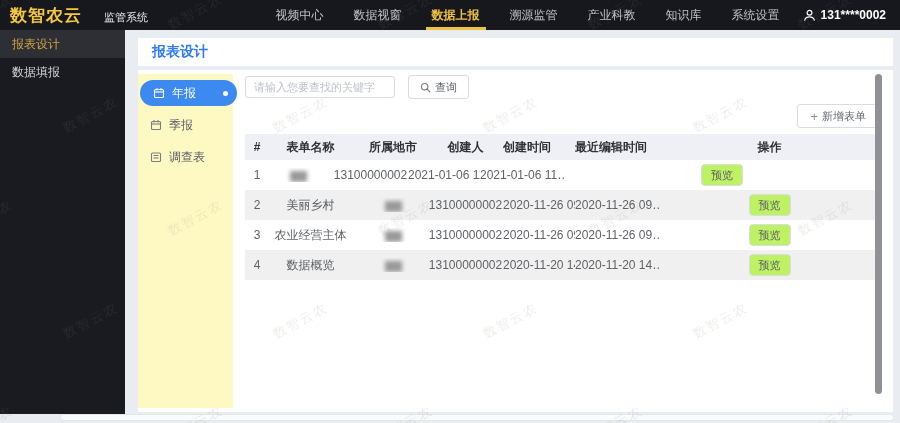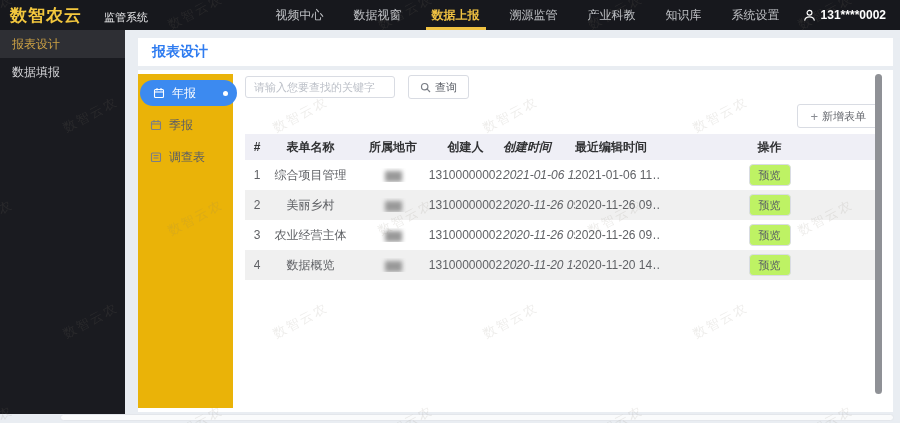--- a/index.html
+++ b/index.html
@@ -51,21 +51,21 @@
   }
   .page-title { color:#2F7CF0; font-size:14px; font-weight:bold; margin-left:14px; }
   .panel-body {
     position:absolute; left:13px; right:7px; top:40px; height:342px;
     background:#FFFFFF; overflow:hidden;
   }
 
   
   .rail {
     position:absolute; left:0; top:4px; width:95px; height:334px;
-    background:#eab308;
+    background:#fef9c3;
   }
   .rail-tab {
     display:flex; align-items:center; height:26px; margin:6px 0 6px 12px;
     color:#5A5E66; font-size:12px; cursor:pointer; gap:7px;
   }
   .rail-tab .ticon { display:flex; color:#7A7E86; }
   .rail-tab.active {
     background:#3C8AF0; color:#FFFFFF; margin-left:2px; margin-right:-4px;
     border-radius:14px; padding-left:13px; height:26px;
   }
@@ -96,21 +96,21 @@
   .table { margin-top:6px; }
   .thead, .tr { display:flex; align-items:center; }
   .thead { height:26px; background:#EFEFF6; font-size:12px; font-weight:bold; color:#303133; }
   .tr { height:30px; font-size:12px; color:#606266; background:#FFFFFF; }
   .tr.stripe { background:#F0F0F0; }
   .td, .th { white-space:nowrap; overflow:hidden; }
   .c-idx     { flex:0 0 18px; text-align:center; padding-left:6px; }
   .c-name    { flex:0 0 95px;  text-align:center; }
   .c-city    { flex:0 0 70px;  text-align:center; }
   .c-creator { flex:0 0 75px;  text-align:center; }
-  .c-created { flex:0 0 72px;  text-align:left;font-style:italic; }
+  .c-created { flex:0 0 72px;  text-align:left; }
   .c-edited  { flex:0 0 85px;  text-align:left; }
   .c-action  { flex:1 1 auto;  text-align:center; }
   .blurred { filter:blur(2px); color:#999; font-size:9px; letter-spacing:-1px; }
   .btn-preview { height:22px; padding:0 9px; border-radius:4px; background:#bef264; }
 
   
   .v-scroll {
     position:absolute; right:11px; top:4px; width:7px; height:320px;
     background:#8F9196; border-radius:4px; z-index:18; cursor:pointer;
   }
@@ -232,21 +232,20 @@
           <div class="th c-name">表单名称</div>
           <div class="th c-city">所属地市</div>
           <div class="th c-creator">创建人</div>
           <div class="th c-created">创建时间</div>
           <div class="th c-edited">最近编辑时间</div>
           <div class="th c-action">操作</div>
         </div>
 
         <div class="tr">
           <div class="td c-idx">1</div>
-          <div class="td c-name">综合项目管理</div>
           <div class="td c-city"><span class="blurred">███</span></div>
           <div class="td c-creator">13100000002</div>
           <div class="td c-created">2021-01-06 11…</div>
           <div class="td c-edited">2021-01-06 11…</div>
           <div class="td c-action">
             <button class="btn btn-preview">预览</button>
           </div>
         </div>
 
         <div class="tr stripe">

